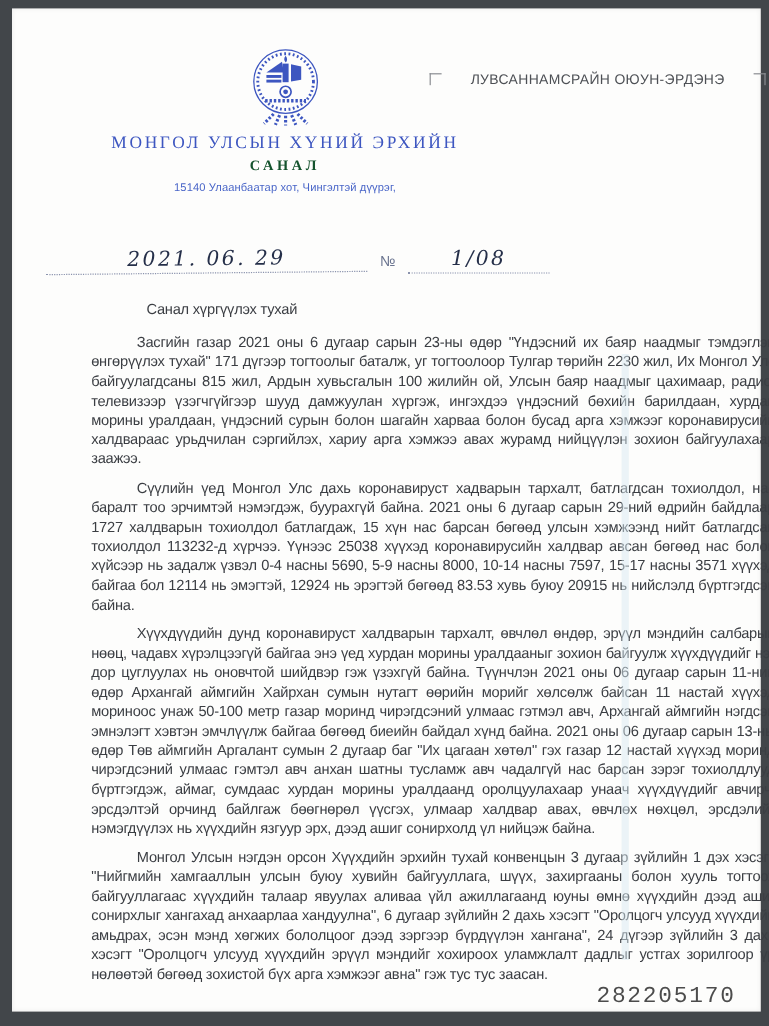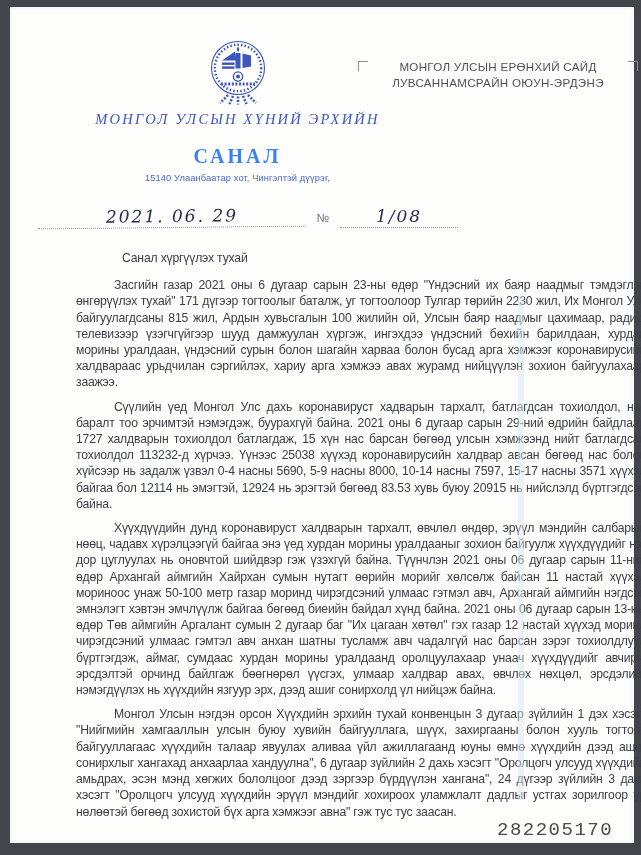--- a/index.html
+++ b/index.html
@@ -18,26 +18,26 @@
   }
   
   .letterhead{
     position:absolute;left:55px;top:32px;width:345px;
     text-align:center;color:#3d56c0;
   }
   .logo{display:block;margin:0 auto 4px auto;}
   .org-name{
     font-family:"Liberation Serif",serif;
     font-size:14.5px;line-height:17px;
-    letter-spacing:2.2px;color:#3d56c0;font-style:italic;
+    letter-spacing:2.2px;color:#3d56c0;
   }
   .doc-type{
     font-family:"Liberation Serif",serif;
-    font-weight:bold;font-size:20px;letter-spacing:3px;
-    margin-top:17px;color:#3b82f6;
+    font-weight:bold;font-size:12px;letter-spacing:3px;
+    margin-top:3px;color:#14532d;
   }
   .address{
     margin-top:5px;font-size:9.3px;line-height:11.6px;
     color:#4a66c8;letter-spacing:.1px;
   }
   
   .dateline{
     position:absolute;left:28px;top:199px;width:420px;
     white-space:nowrap;
   }
@@ -128,21 +128,20 @@
     </div>
   </div>
 
   <div class="dateline">
     <span class="seg seg-date hand">2021. 06. 29</span><span class="no-sign">№</span><span class="seg seg-num hand">1/08</span>
   </div>
 
   <div class="recipient">
     <span class="bracket bracket-left"></span>
     <span class="bracket bracket-right"></span>
-    <div>МОНГОЛ УЛСЫН ЕРӨНХИЙ САЙД</div>
     <div>ЛУВСАННАМСРАЙН ОЮУН-ЭРДЭНЭ</div>
   </div>
 
   <div class="body-text">
     <div class="subject">Санал хүргүүлэх тухай</div>
     <p>Засгийн газар 2021 оны 6 дугаар сарын 23-ны өдөр "Үндэсний их баяр наадмыг тэмдэглэн өнгөрүүлэх тухай" 171 дүгээр тогтоолыг баталж, уг тогтоолоор Тулгар төрийн 2230 жил, Их Монгол Улс байгуулагдсаны 815 жил, Ардын хувьсгалын 100 жилийн ой, Улсын баяр наадмыг цахимаар, радио, телевизээр үзэгчгүйгээр шууд дамжуулан хүргэж, ингэхдээ үндэсний бөхийн барилдаан, хурдан морины уралдаан, үндэсний сурын болон шагайн харваа болон бусад арга хэмжээг коронавирусийн халдвараас урьдчилан сэргийлэх, хариу арга хэмжээ авах журамд нийцүүлэн зохион байгуулахаар заажээ.</p>
     <p>Сүүлийн үед Монгол Улс дахь коронавируст хадварын тархалт, батлагдсан тохиолдол, нас баралт тоо эрчимтэй нэмэгдэж, буурахгүй байна. 2021 оны 6 дугаар сарын 29-ний өдрийн байдлаар 1727 халдварын тохиолдол батлагдаж, 15 хүн нас барсан бөгөөд улсын хэмжээнд нийт батлагдсан тохиолдол 113232-д хүрчээ. Үүнээс 25038 хүүхэд коронавирусийн халдвар авсан бөгөөд нас болон хүйсээр нь задалж үзвэл 0-4 насны 5690,  5-9 насны 8000, 10-14 насны 7597, 15-17 насны 3571 хүүхэд байгаа бол 12114 нь эмэгтэй, 12924 нь эрэгтэй бөгөөд 83.53 хувь буюу 20915 нь нийслэлд бүртгэгдсэн байна.</p>
     <p>Хүүхдүүдийн дунд коронавируст халдварын тархалт, өвчлөл өндөр, эрүүл мэндийн салбарын нөөц, чадавх хүрэлцээгүй байгаа энэ үед хурдан морины уралдааныг зохион байгуулж хүүхдүүдийг нэг дор цуглуулах нь оновчтой шийдвэр гэж үзэхгүй байна. Түүнчлэн 2021 оны 06 дугаар сарын 11-ний өдөр Архангай аймгийн Хайрхан сумын нутагт өөрийн морийг хөлсөлж байсан 11 настай хүүхэд мориноос унаж 50-100 метр газар моринд чирэгдсэний улмаас гэтмэл авч, Архангай аймгийн нэгдсэн эмнэлэгт хэвтэн эмчлүүлж байгаа бөгөөд биеийн байдал хүнд байна. 2021 оны 06 дугаар сарын 13-ны өдөр Төв аймгийн Аргалант сумын 2 дугаар баг "Их цагаан хөтөл" гэх газар 12 настай хүүхэд моринд чирэгдсэний улмаас гэмтэл авч анхан шатны тусламж авч чадалгүй нас барсан зэрэг тохиолдлууд бүртгэгдэж, аймаг, сумдаас хурдан морины уралдаанд оролцуулахаар унаач хүүхдүүдийг авчирч, эрсдэлтэй орчинд байлгаж бөөгнөрөл үүсгэх, улмаар халдвар авах, өвчлөх нөхцөл, эрсдэлийг нэмэгдүүлэх нь хүүхдийн язгуур эрх, дээд ашиг сонирхолд үл нийцэж байна.</p>
     <p>Монгол Улсын нэгдэн орсон Хүүхдийн эрхийн тухай конвенцын 3 дугаар зүйлийн 1 дэх хэсэгт "Нийгмийн хамгааллын улсын буюу хувийн байгууллага, шүүх, захиргааны болон хууль тогтоох байгууллагаас хүүхдийн талаар явуулах аливаа үйл ажиллагаанд юуны өмнө хүүхдийн дээд ашиг сонирхлыг хангахад анхаарлаа хандуулна", 6 дугаар зүйлийн 2 дахь хэсэгт "Оролцогч улсууд хүүхдийн амьдрах, эсэн мэнд хөгжих бололцоог дээд зэргээр бүрдүүлэн хангана", 24 дүгээр зүйлийн 3 дахь хэсэгт "Оролцогч улсууд хүүхдийн эрүүл мэндийг хохироох уламжлалт дадлыг  устгах зорилгоор үр нөлөөтэй бөгөөд зохистой бүх арга хэмжээг авна" гэж тус тус заасан.</p>
   </div>

